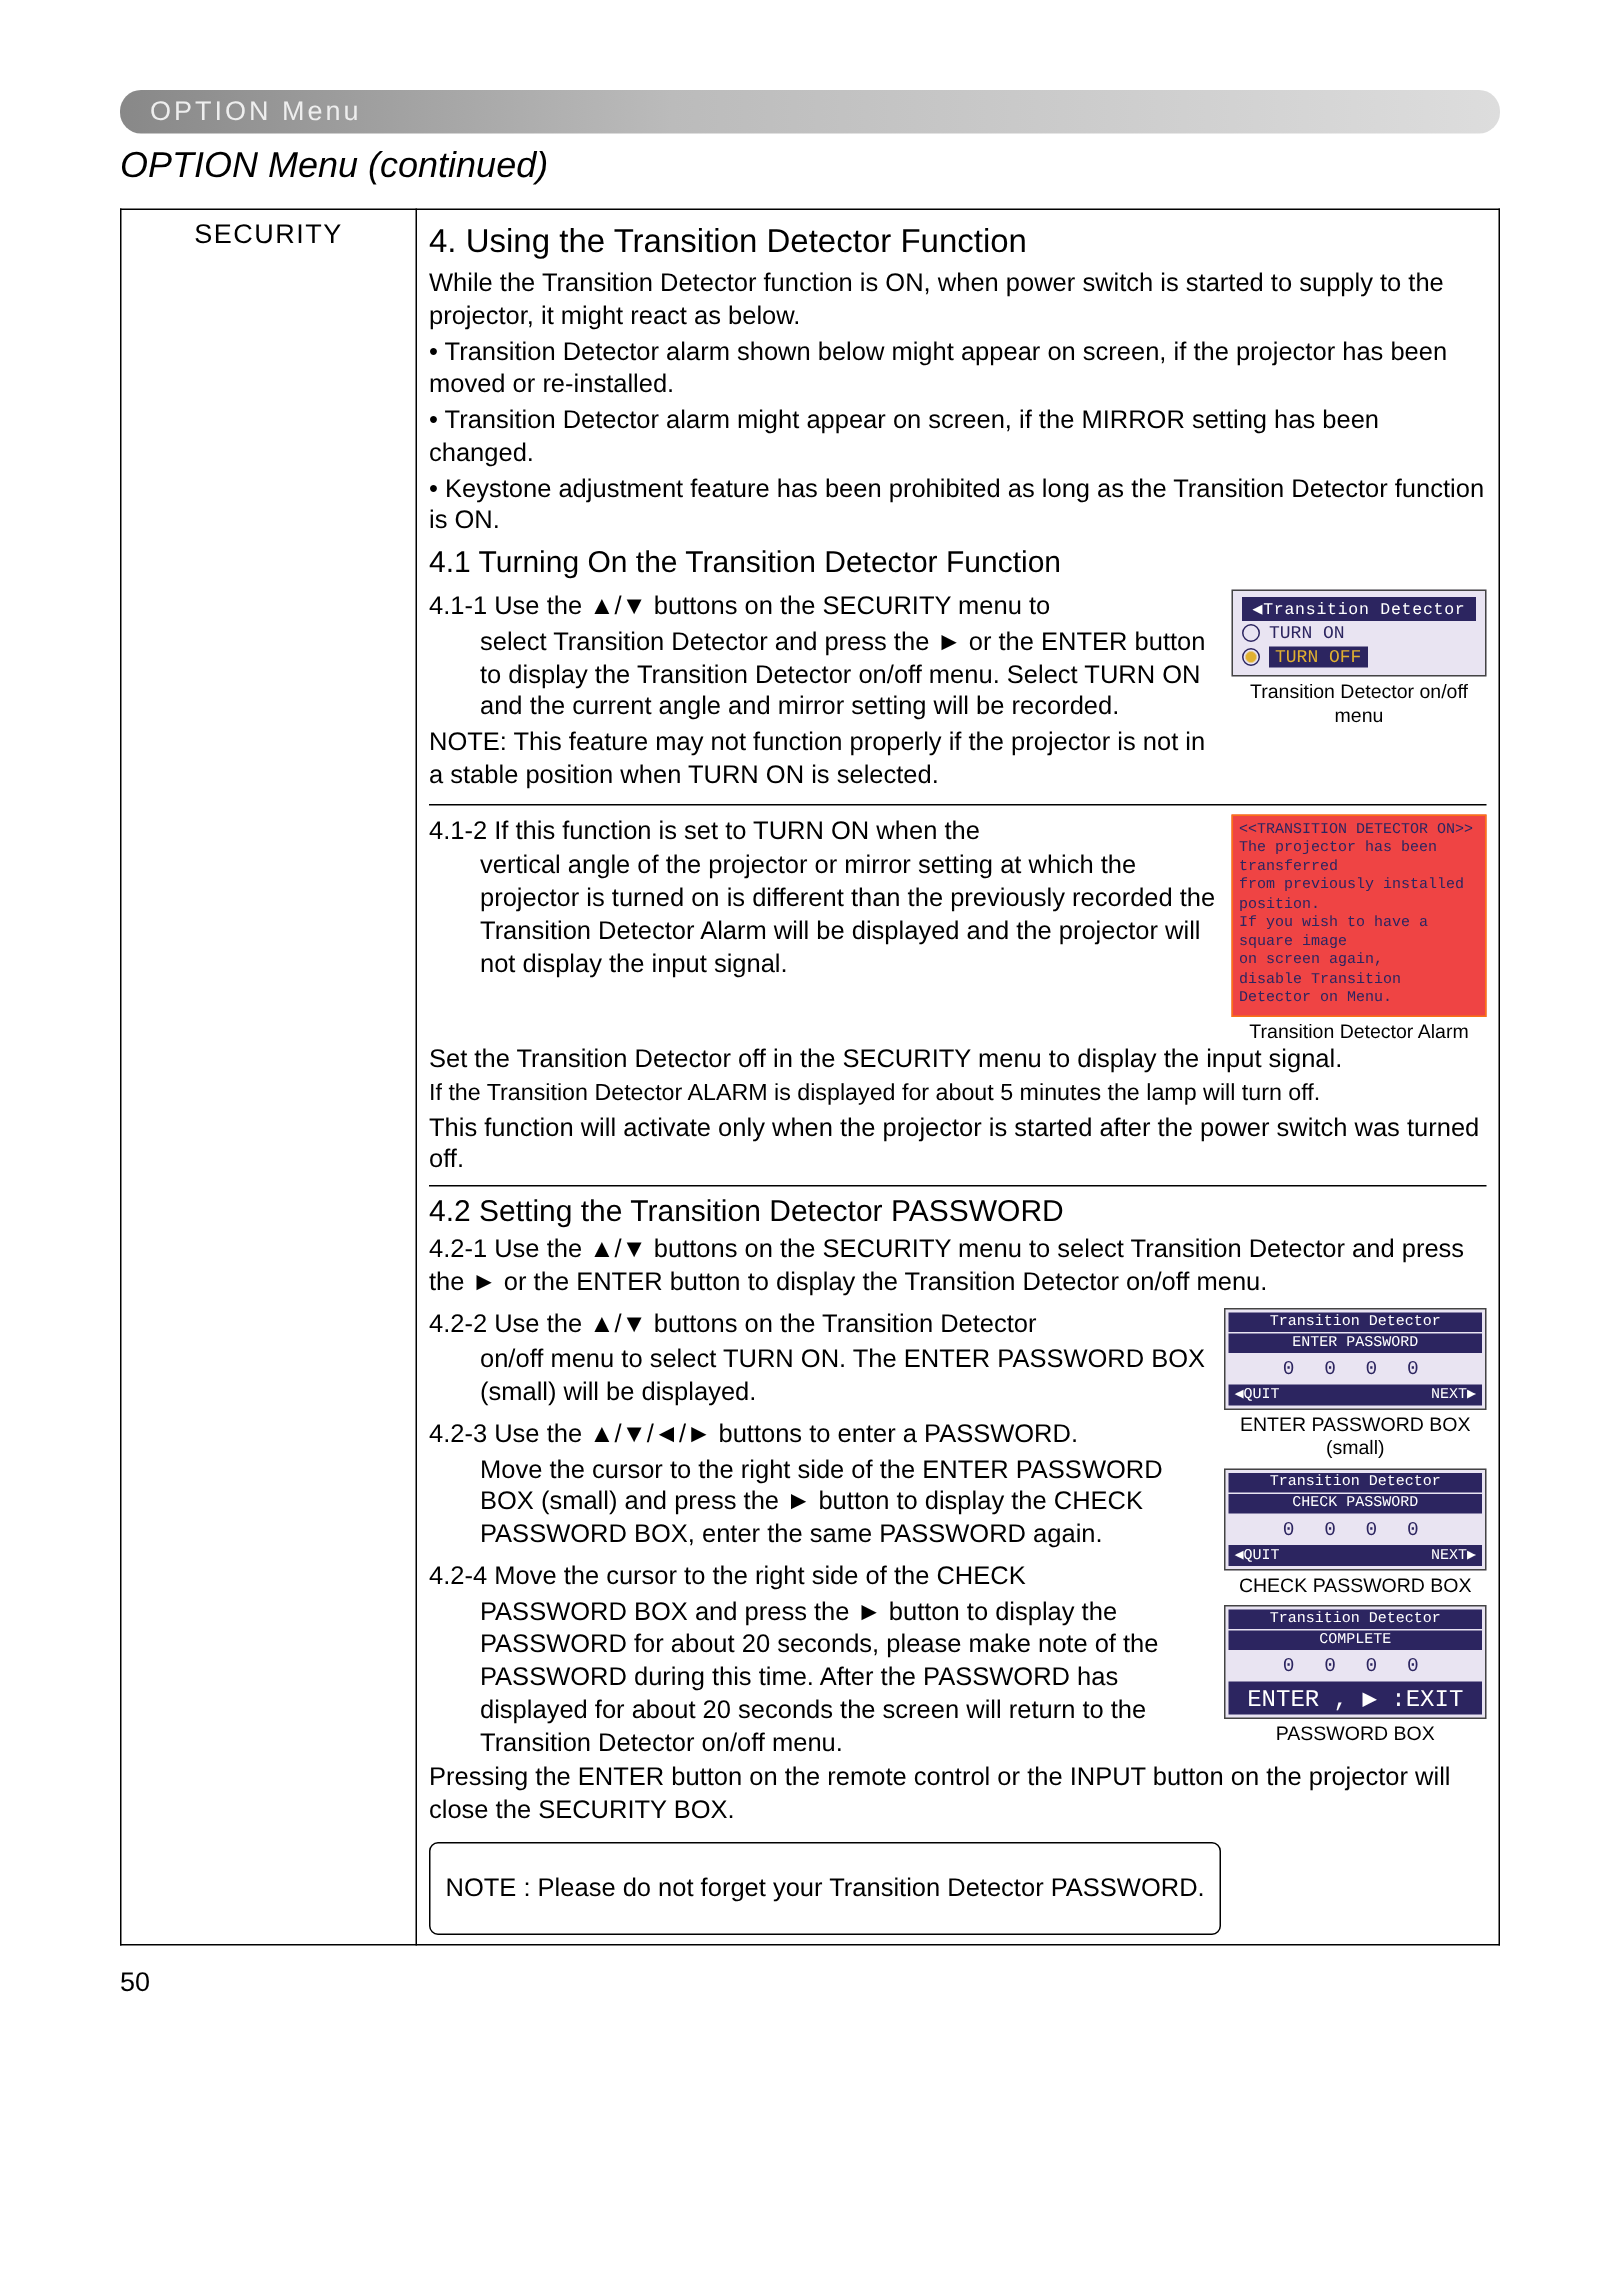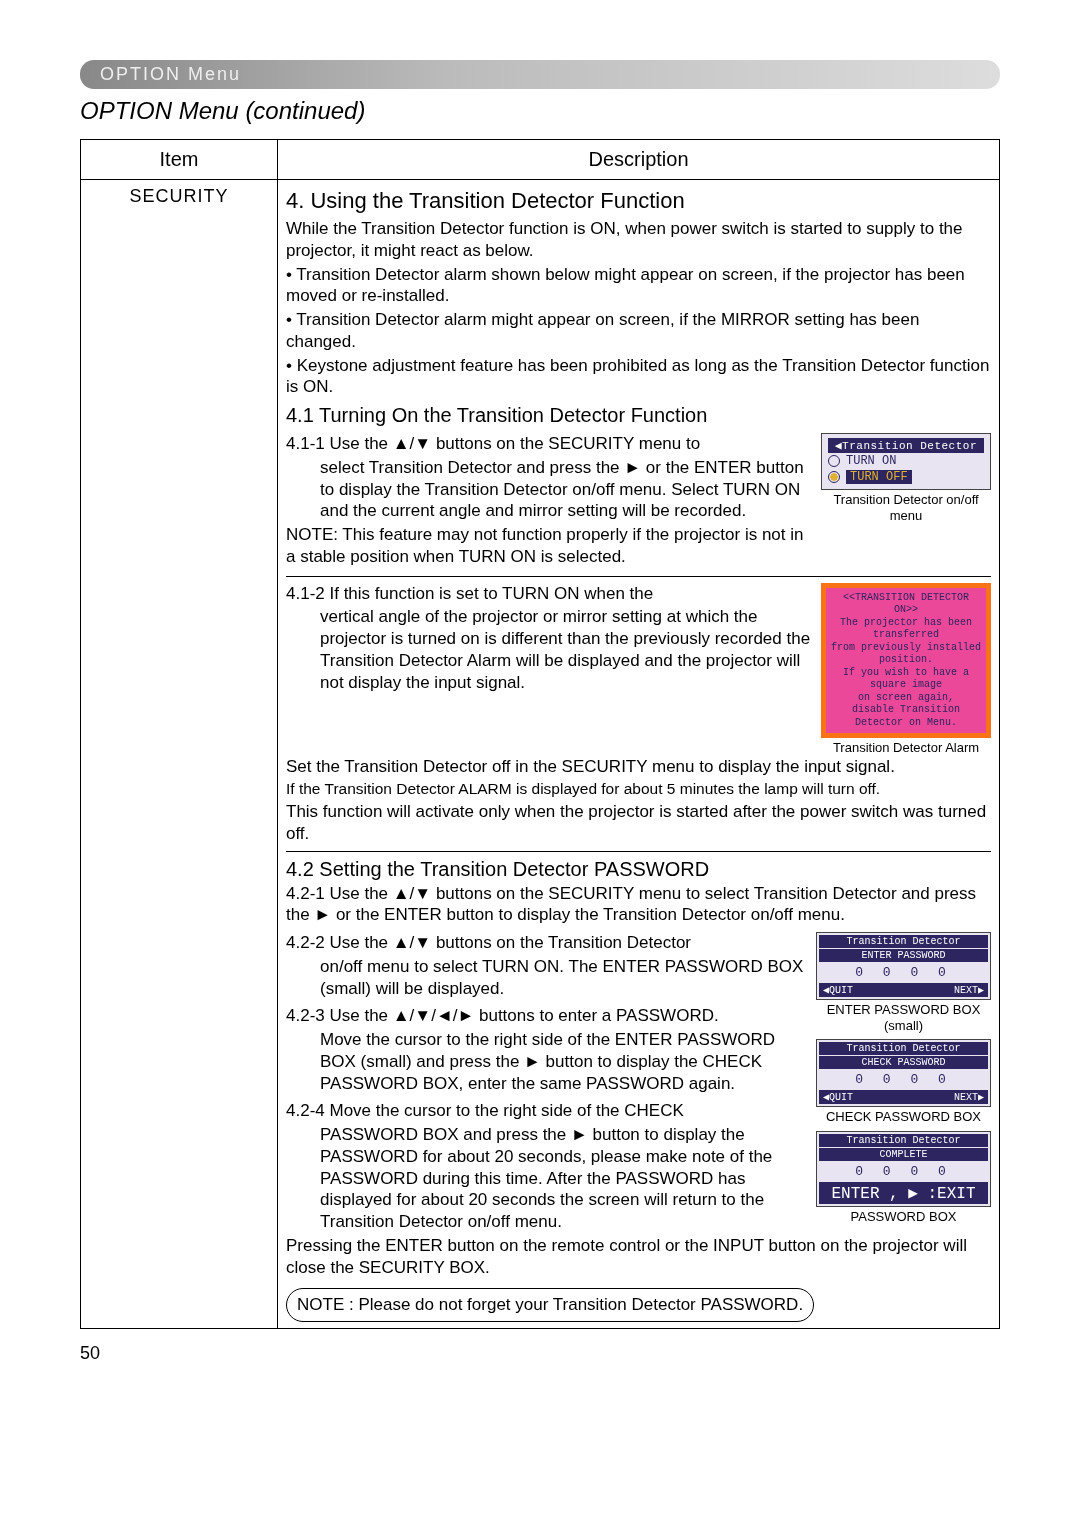--- a/index.html
+++ b/index.html
@@ -77,57 +77,53 @@
     font-size: 11px;
     letter-spacing: 0.5px;
     text-align: center;
   }
   .fig .box .row-opt { display:flex; align-items:center; gap:6px; padding:1px 0;}
   .fig .box .radio { display:inline-block; width:10px; height:10px; border:1px solid #2c2560; border-radius:50%; }
   .fig .box .radio.on { background: radial-gradient(circle, #e0b030 0 50%, #e9e4f2 55% 100%); border-color:#2c2560;}
   .fig .box .sel { background:#2c2560; color:#e0b030; padding:0 4px;}
   .fig .caption { font-size: 13px; color:#000; margin-top:2px; line-height:1.2;}
   .alarmbox {
-    border:5px solid #f97316; background:#ec4899; color:#2c2560;
-    font-family:"Courier New",monospace; font-size:10px; padding:4px 4px; text-align:center;
+    border:1px solid #f97316; background:#ef4444; color:#2c2560;
+    font-family:"Courier New",monospace; font-size:10px; padding:4px 4px; text-align:left;
     line-height:1.25;
   }
   .pwdbox {
     border:1px solid #444; background:#e9e4f2; color:#2c2560;
     font-family:"Courier New",monospace; font-size:11px; padding:2px 2px 2px 2px;
     text-align:center; margin-bottom:2px;
   }
   .pwdbox .hdr { background:#2c2560; color:#fff; font-size:10px; display:block; padding:1px 2px;}
   .pwdbox .sub { background:#2c2560; color:#fff; font-size:10px; display:block; padding:1px 2px; margin-top:1px;}
   .pwdbox .digits { letter-spacing:6px; padding:3px 0; font-size:13px;}
   .pwdbox .ft { display:flex; justify-content:space-between; font-size:10px; background:#2c2560; color:#fff; padding:1px 4px;}
   .pwdbox .ft span.q::before{content:"◀";}
   .pwdbox .ft span.n::after{content:"▶";}
   .pwdbox .exit { background:#2c2560; color:#fff; font-size:16px; padding:1px 2px;}
   .notebox {
-    border:1px solid #000; border-radius:17px; padding:6px 10px; margin-top:8px; font-size:17px;
+    border:1px solid #000; border-radius:6px; padding:20px 10px; margin-top:8px; font-size:17px;
     display:inline-block;
     text-align:center;
   }
   .page-num { font-size:18px; margin-top:14px; }
   hr.sep { border:none; border-top:1px solid #000; margin:6px 0;}
 </style>
 </head>
 <body>
 
 <div class="page">
   <div class="breadcrumb-bar">OPTION Menu</div>
   <div class="section-title">OPTION Menu (continued)</div>
 
   <table class="main">
     <tbody>
-        <tr>
-      <th>Item</th>
-      <th>Description</th>
-    </tr>
     <tr>
       <td class="item-cell">SECURITY</td>
       <td class="desc-cell">
 
         <div class="h4">4. Using the Transition Detector Function</div>
         <div class="para">While the Transition Detector function is ON, when power switch is started to supply to the projector, it might react as below.</div>
         <div class="para">• Transition Detector alarm shown below might appear on screen, if the projector has been moved or re-installed.</div>
         <div class="para">• Transition Detector alarm might appear on screen, if the MIRROR setting has been changed.</div>
         <div class="para">• Keystone adjustment feature has been prohibited as long as the Transition Detector function is ON.</div>
 

